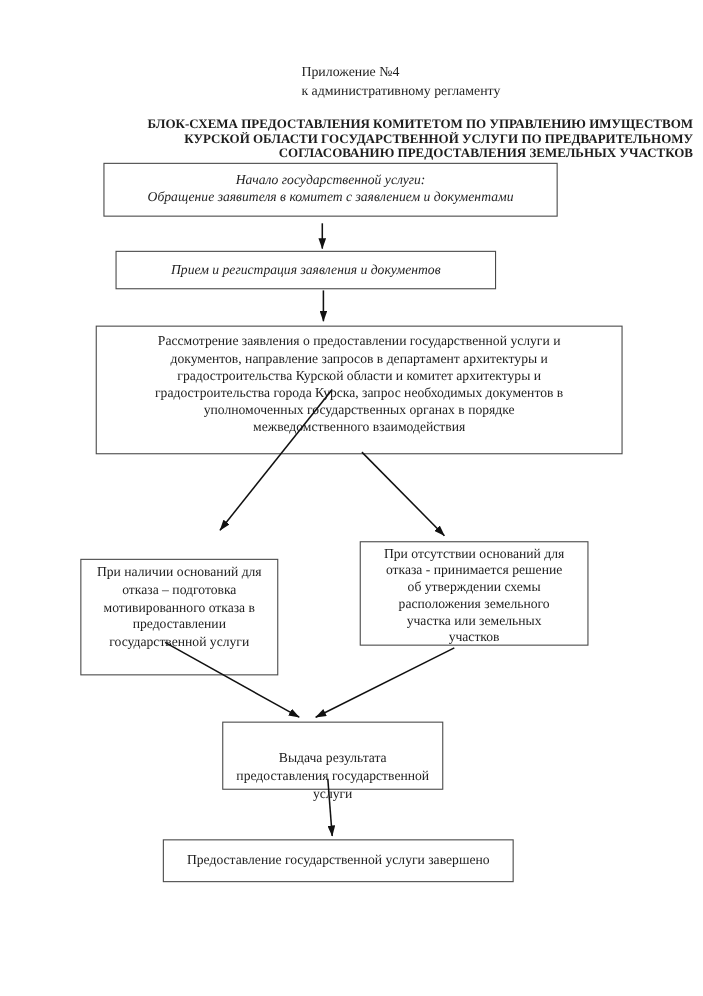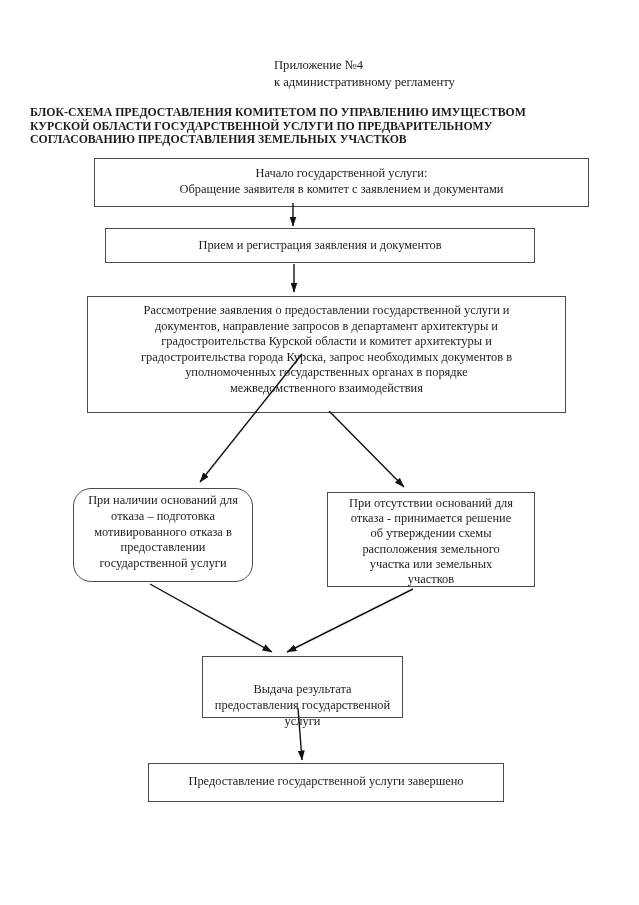--- a/index.html
+++ b/index.html
@@ -24,42 +24,42 @@
     text-align: left;
     font-size: 12.6px;
     line-height: 17px;
     white-space: pre-line;
   }
   .title {
     position: absolute;
     top: 106px;
     left: 30px;
     width: 600px;
-    text-align: left;
+    text-align: right;
     font-weight: bold;
     font-size: 11.8px;
     line-height: 13.6px;
     white-space: pre-line;
   }
   .node {
     position: absolute;
     box-sizing: border-box;
     border: 1px solid #4a4a4a;
     background: #ffffff;
     text-align: center;
     font-size: 12.4px;
     white-space: pre-line;
   }
-  .node-start     { left: 94px;  top: 158px; width: 495px; height: 49px;  padding-top: 6px;  line-height: 16px; }
-  .node-reception { left: 105px; top: 228px; width: 430px; height: 35px;  padding-top: 8px;  line-height: 16px; }
+  .node-start     { left: 94px;  top: 148px; width: 413px; height: 49px;  padding-top: 6px;  line-height: 16px; font-style: italic; }
+  .node-reception { left: 105px; top: 228px; width: 346px; height: 35px;  padding-top: 8px;  line-height: 16px; font-style: italic; }
   .node-review    { left: 87px;  top: 296px; width: 479px; height: 117px; padding-top: 6px;  line-height: 15.6px; }
-  .node-refusal   { left: 73px;  top: 488px; width: 180px; height: 94px;  padding-top: 4px;  line-height: 15.8px; border-radius: 18px; }
+  .node-refusal   { left: 73px;  top: 508px; width: 180px; height: 106px;  padding-top: 4px;  line-height: 15.8px; }
   .node-approval  { left: 327px; top: 492px; width: 208px; height: 95px;  padding-top: 3px;  line-height: 15.2px; }
   .node-issue     { left: 202px; top: 656px; width: 201px; height: 62px;  padding-top: 24px;  line-height: 16px; }
-  .node-finish    { left: 148px; top: 763px; width: 356px; height: 39px;  padding-top: 9px;  line-height: 16px; }
+  .node-finish    { left: 148px; top: 763px; width: 319px; height: 39px;  padding-top: 9px;  line-height: 16px; }
   .arrows {
     position: absolute;
     left: 0;
     top: 0;
     width: 639px;
     height: 905px;
     z-index: 5;
     pointer-events: none;
   }
   .arrows line {

